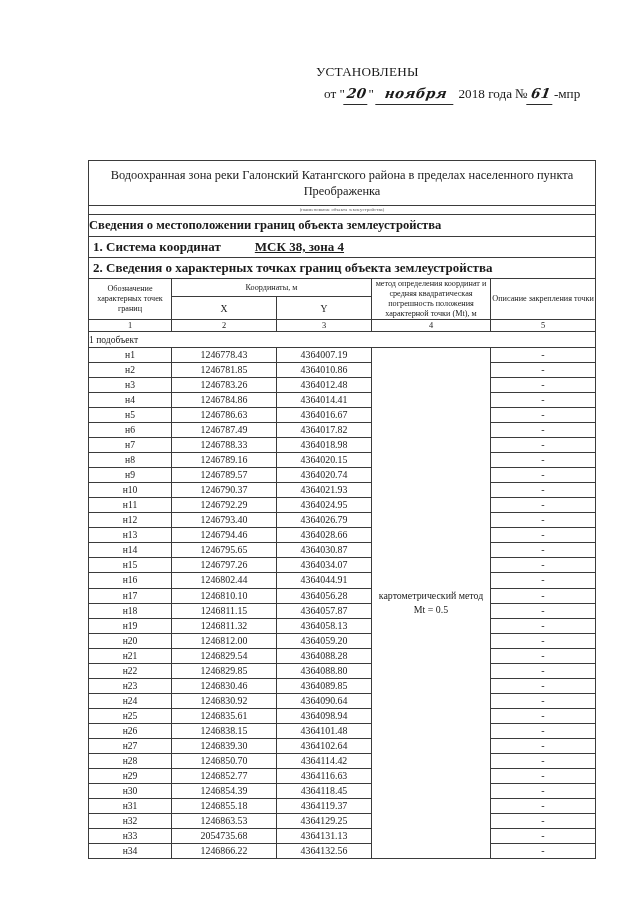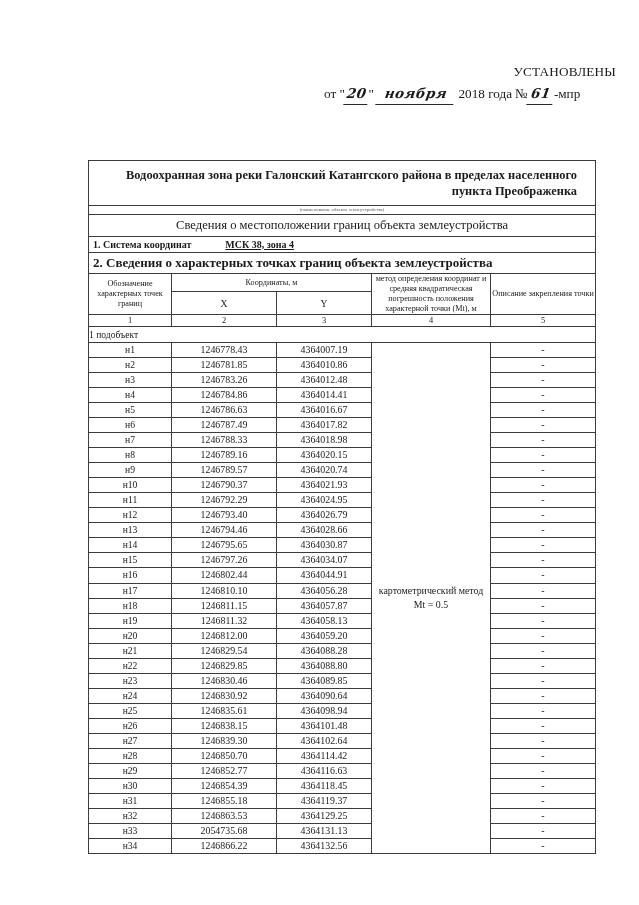--- a/index.html
+++ b/index.html
@@ -21,21 +21,20 @@
     position: absolute;
     left: 316px;
     top: 62px;
     width: 300px;
     font-size: 13.2px;
     line-height: 1.52;
     text-align: left;
   }
   .approval .appr-line {
     white-space: nowrap;
-    text-align: right;
   }
   .appr-title {
     letter-spacing: 0.2px;
   }
   .date-line {
     margin-top: 1px;
     padding-left: 8px;
     white-space: nowrap;
   }
   .hand {
@@ -68,42 +67,41 @@
     table-layout: fixed;
   }
   .doc-table td, .doc-table th {
     border: 1px solid #3b3b3b;
     padding: 0;
     vertical-align: middle;
     font-weight: normal;
   }
 
   .row-title td {
-    text-align: right;
-    font-weight: bold;
+    text-align: center;
+    font-weight: normal;
     font-size: 12.4px;
     line-height: 1.32;
     padding: 6px 18px 5px 18px;
   }
   .row-caption td {
     text-align: center;
     font-size: 4.6px;
     color: #555;
     padding: 1px 0 2px 0;
     letter-spacing: 0.1px;
   }
   .row-section td {
-    text-align: center;
-    font-weight: normal;
+    font-weight: bold;
     font-size: 12.6px;
     padding: 3px 0 3px 0;
   }
   .row-coordsys td {
     font-weight: bold;
-    font-size: 10px;
+    font-size: 13px;
     padding: 2px 0 2px 4px;
     text-align: left;
   }
   .row-coordsys .cs-value {
     text-decoration: underline;
     padding-left: 34px;
   }
   .row-info td {
     font-weight: bold;
     font-size: 13px;

